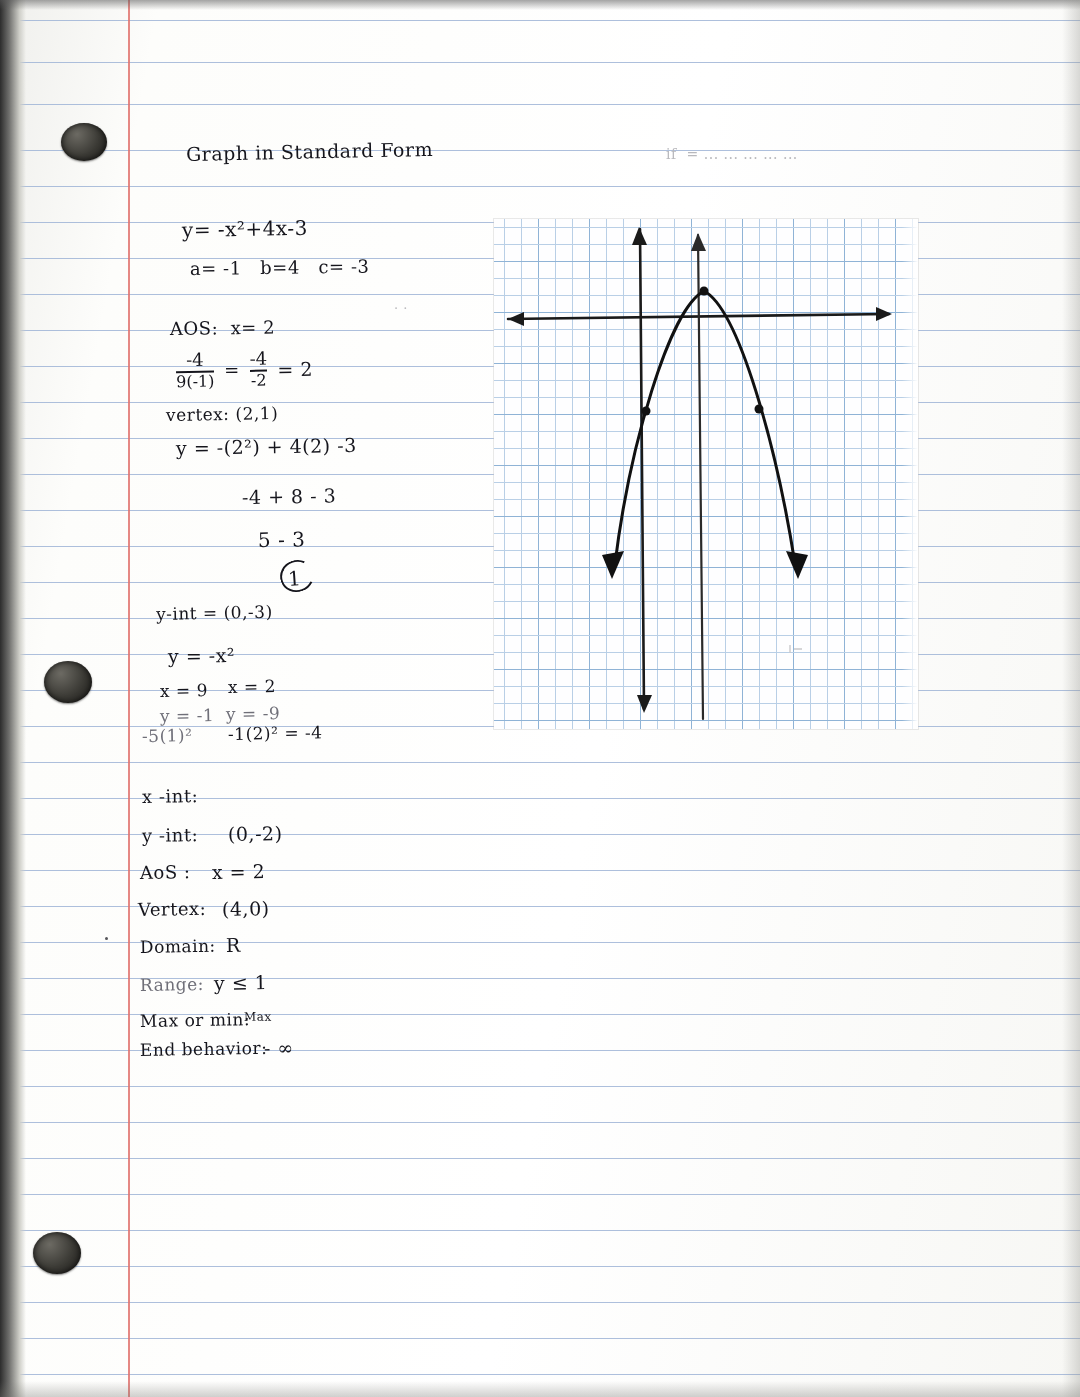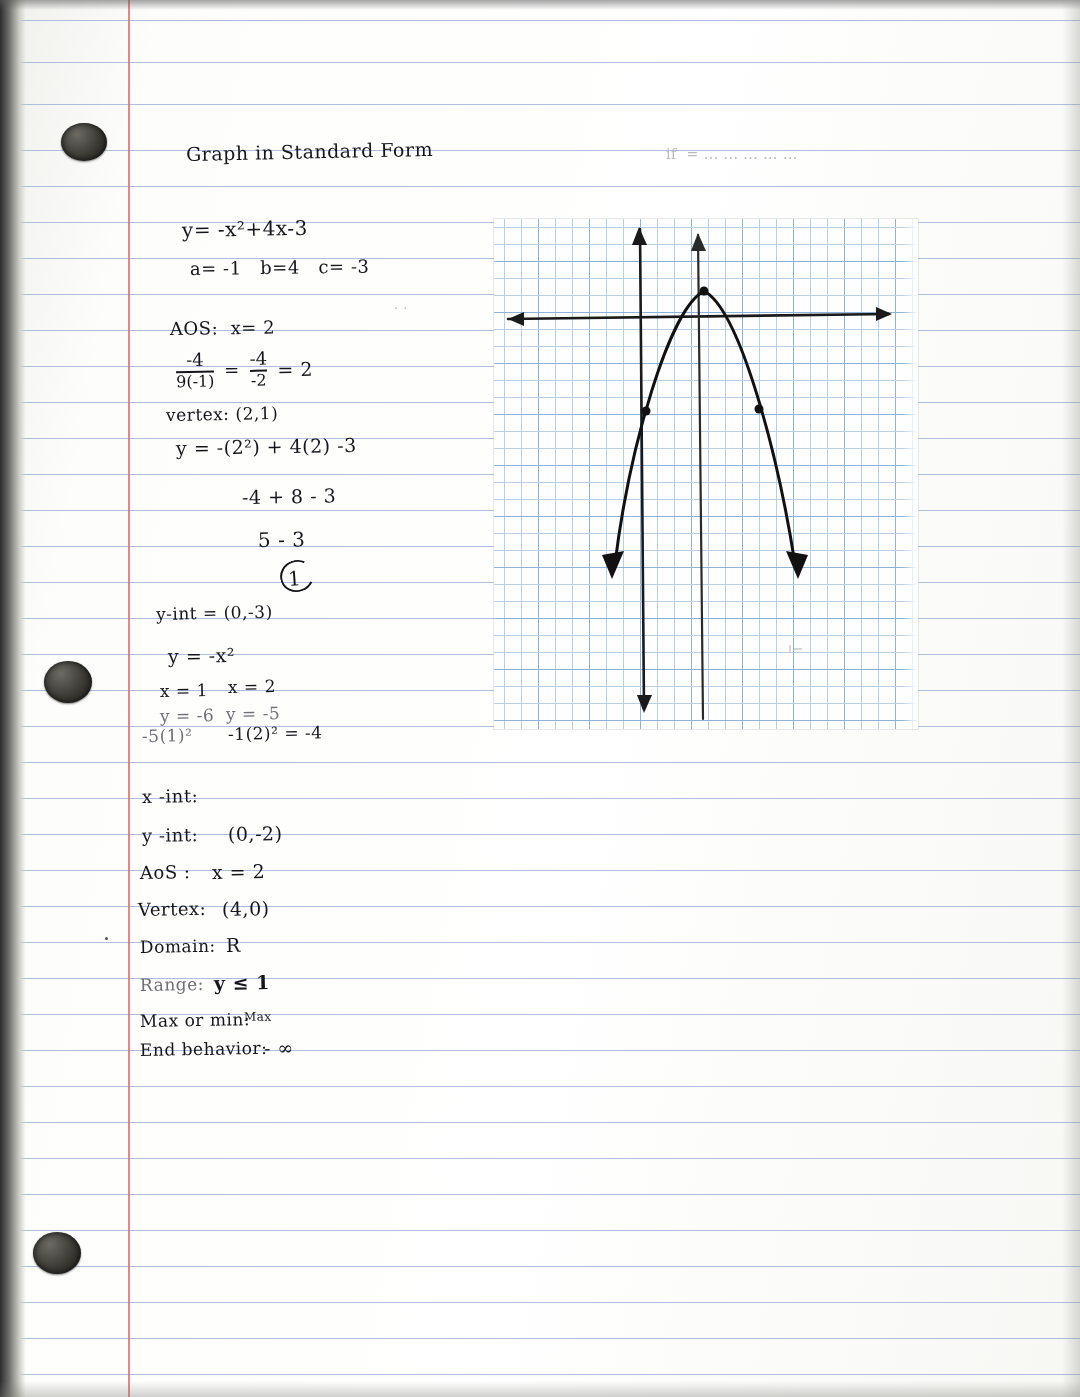--- a/index.html
+++ b/index.html
@@ -244,44 +244,44 @@
 
   <div class="hw ink" style="left:258px; top:528px; font-size:20px; transform:rotate(-1deg);">5 - 3</div>
 
   <div class="hw ink" style="left:288px; top:567px; font-size:20px; transform:rotate(-4deg);">1</div>
   <div style="position:absolute; left:280px; top:560px; width:30px; height:28px; border:2px solid #15151c; border-radius:50%; border-color:#15151c transparent #15151c #15151c; transform:rotate(-20deg);"></div>
 
   <div class="hw ink" style="left:156px; top:604px; font-size:17px; transform:rotate(-1.2deg);">y-int = (0,-3)</div>
 
   <div class="hw ink" style="left:168px; top:645px; font-size:19px; transform:rotate(-1deg);">y = -x²</div>
 
-  <div class="hw ink" style="left:160px; top:681px; font-size:17px; transform:rotate(-1deg);">x = 1</div>
+  <div class="hw ink" style="left:160px; top:681px; font-size:17px; transform:rotate(-1deg);">x = 9</div>
   <div class="hw ink" style="left:228px; top:677px; font-size:17px; transform:rotate(-1deg);">x = 2</div>
-  <div class="hw light" style="left:160px; top:706px; font-size:17px; transform:rotate(-1deg);">y = -6</div>
-  <div class="hw light" style="left:226px; top:704px; font-size:17px; transform:rotate(-1deg);">y = -5</div>
+  <div class="hw light" style="left:160px; top:706px; font-size:17px; transform:rotate(-1deg);">y = -1</div>
+  <div class="hw light" style="left:226px; top:704px; font-size:17px; transform:rotate(-1deg);">y = -9</div>
   <div class="hw light" style="left:142px; top:726px; font-size:17px; transform:rotate(-1deg);">-5(1)²</div>
   <div class="hw ink" style="left:228px; top:724px; font-size:17px; transform:rotate(-1deg);">-1(2)² = -4</div>
 
   <div class="hw ink" style="left:142px; top:786px; font-size:18px; transform:rotate(-1deg);">x -int:</div>
   <div class="hw ink" style="left:230px; top:786px; font-size:18px;"></div>
 
   <div class="hw ink" style="left:142px; top:825px; font-size:18px; transform:rotate(-1deg);">y -int:</div>
   <div class="hw ink" style="left:228px; top:823px; font-size:19px; transform:rotate(-1deg);">(0,-2)</div>
 
   <div class="hw ink" style="left:140px; top:862px; font-size:18px; transform:rotate(-1deg);">AoS :</div>
   <div class="hw ink" style="left:212px; top:861px; font-size:19px; transform:rotate(-1deg);">x = 2</div>
 
   <div class="hw ink" style="left:138px; top:899px; font-size:18px; transform:rotate(-1deg);">Vertex:</div>
   <div class="hw ink" style="left:222px; top:898px; font-size:19px; transform:rotate(-1deg);">(4,0)</div>
 
   <div class="hw ink" style="left:140px; top:937px; font-size:17px; transform:rotate(-1deg);">Domain:</div>
   <div class="hw ink" style="left:226px; top:934px; font-size:19px; transform:rotate(-1deg);">R</div>
 
   <div class="hw light" style="left:140px; top:975px; font-size:17px; transform:rotate(-1deg);">Range:</div>
-  <div class="hw ink" style="left:214px; top:972px; font-size:19px; transform:rotate(-1deg);font-weight:bold;">y ≤ 1</div>
+  <div class="hw ink" style="left:214px; top:972px; font-size:19px; transform:rotate(-1deg);">y ≤ 1</div>
 
   <div class="hw ink" style="left:140px; top:1011px; font-size:17px; transform:rotate(-1deg);">Max or min:</div>
   <div class="hw ink" style="left:244px; top:1010px; font-size:12px; transform:rotate(-1deg);">Max</div>
 
   <div class="hw ink" style="left:140px; top:1040px; font-size:17px; transform:rotate(-1deg);">End behavior:</div>
   <div class="hw ink" style="left:264px; top:1037px; font-size:19px; transform:rotate(-1deg);">- ∞</div>
 
   <div style="position:absolute; left:105px; top:937px; width:3px; height:3px; background:#55555a; border-radius:50%;"></div>
 
   <div class="graph-card">

